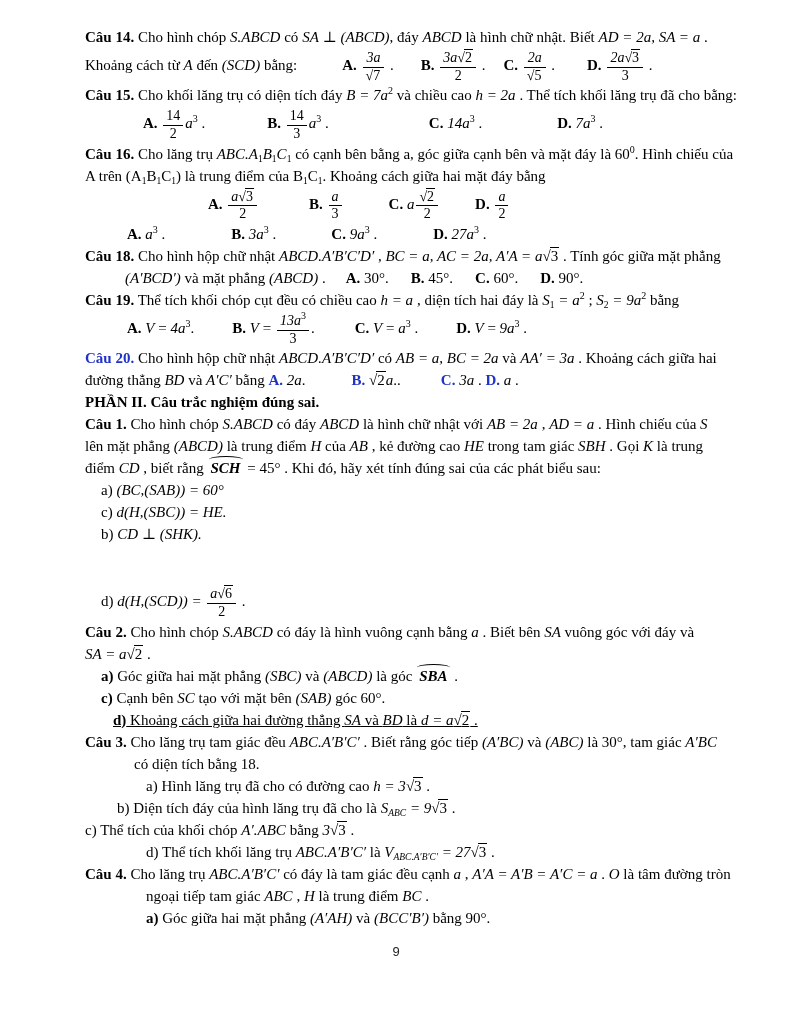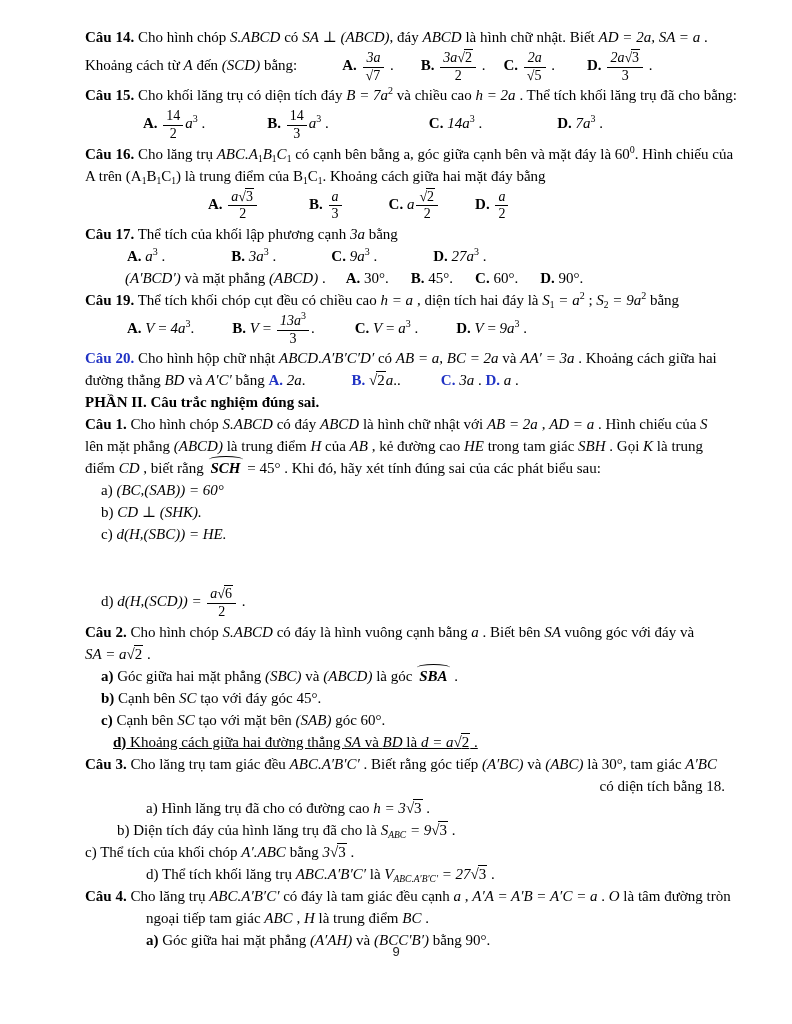--- a/index.html
+++ b/index.html
@@ -28,43 +28,42 @@
 <body>
 
 <div class="page" id="doc">
     <div class="line"><span class="b">Câu 14.</span><span class="t"> Cho hình chóp </span><span class="i">S.ABCD</span><span class="t"> có </span><span class="i">SA</span><span class="t"> ⊥ </span><span class="i">(ABCD)</span><span class="t">, đáy </span><span class="i">ABCD</span><span class="t"> là hình chữ nhật. Biết </span><span class="i">AD = 2a, SA = a</span><span class="t"> .</span></div>
     <div class="line"><span class="t">Khoảng cách từ </span><span class="i">A</span><span class="t"> đến </span><span class="i">(SCD)</span><span class="t"> bằng:</span><span class="gap" style="width: 45px;"></span><span class="b">A. </span><span class="frac"><span class="num"><span class="i">3a</span></span><span class="den"><span class="sqrt"><span class="rad">√</span><span class="radi"><span class="t">7</span></span></span></span></span><span class="t"> .</span><span class="gap" style="width: 27px;"></span><span class="b">B. </span><span class="frac"><span class="num"><span class="i">3a</span><span class="sqrt"><span class="rad">√</span><span class="radi"><span class="t">2</span></span></span></span><span class="den"><span class="t">2</span></span></span><span class="t"> .</span><span class="gap" style="width: 18px;"></span><span class="b">C. </span><span class="frac"><span class="num"><span class="i">2a</span></span><span class="den"><span class="sqrt"><span class="rad">√</span><span class="radi"><span class="t">5</span></span></span></span></span><span class="t"> .</span><span class="gap" style="width: 32px;"></span><span class="b">D. </span><span class="frac"><span class="num"><span class="i">2a</span><span class="sqrt"><span class="rad">√</span><span class="radi"><span class="t">3</span></span></span></span><span class="den"><span class="t">3</span></span></span><span class="t"> .</span></div>
     <div class="line"><span class="b">Câu 15.</span><span class="t"> Cho khối lăng trụ có diện tích đáy </span><span class="i">B = 7a</span><span class="sup">2</span><span class="t"> và chiều cao </span><span class="i">h = 2a</span><span class="t"> . Thể tích khối lăng trụ đã cho bằng:</span></div>
     <div class="line" style="margin-left: 58px;"><span class="b">A. </span><span class="frac"><span class="num"><span class="t">14</span></span><span class="den"><span class="t">2</span></span></span><span class="i">a</span><span class="sup">3</span><span class="t"> .</span><span class="gap" style="width: 62px;"></span><span class="b">B. </span><span class="frac"><span class="num"><span class="t">14</span></span><span class="den"><span class="t">3</span></span></span><span class="i">a</span><span class="sup">3</span><span class="t"> .</span><span class="gap" style="width: 100px;"></span><span class="b">C. </span><span class="i">14a</span><span class="sup">3</span><span class="t"> .</span><span class="gap" style="width: 75px;"></span><span class="b">D. </span><span class="i">7a</span><span class="sup">3</span><span class="t"> .</span></div>
     <div class="line"><span class="b">Câu 16.</span><span class="t"> Cho lăng trụ </span><span class="i">ABC.A</span><span class="sub">1</span><span class="i">B</span><span class="sub">1</span><span class="i">C</span><span class="sub">1</span><span class="t"> có cạnh bên bằng a, góc giữa cạnh bên và mặt đáy là 60</span><span class="sup">0</span><span class="t">. Hình chiếu của</span></div>
     <div class="line"><span class="t">A trên (A</span><span class="sub">1</span><span class="t">B</span><span class="sub">1</span><span class="t">C</span><span class="sub">1</span><span class="t">) là trung điểm của B</span><span class="sub">1</span><span class="t">C</span><span class="sub">1</span><span class="t">. Khoảng cách giữa hai mặt đáy bằng</span></div>
     <div class="line" style="margin-left: 123px;"><span class="b">A. </span><span class="frac"><span class="num"><span class="i">a</span><span class="sqrt"><span class="rad">√</span><span class="radi"><span class="t">3</span></span></span></span><span class="den"><span class="t">2</span></span></span><span class="gap" style="width: 50px;"></span><span class="b">B. </span><span class="frac"><span class="num"><span class="i">a</span></span><span class="den"><span class="t">3</span></span></span><span class="gap" style="width: 45px;"></span><span class="b">C. </span><span class="i">a</span><span class="frac"><span class="num"><span class="sqrt"><span class="rad">√</span><span class="radi"><span class="t">2</span></span></span></span><span class="den"><span class="t">2</span></span></span><span class="gap" style="width: 35px;"></span><span class="b">D. </span><span class="frac"><span class="num"><span class="i">a</span></span><span class="den"><span class="t">2</span></span></span></div>
-    <div class="line"><span class="b">Câu 17.</span><span class="t"> Thể tích của khối lập phương cạnh </span><span class="i">3a</span><span class="t"> bằng</span></div>
     <div class="line" style="margin-left: 42px;"><span class="b">A. </span><span class="i">a</span><span class="sup">3</span><span class="t"> .</span><span class="gap" style="width: 66px;"></span><span class="b">B. </span><span class="i">3a</span><span class="sup">3</span><span class="t"> .</span><span class="gap" style="width: 55px;"></span><span class="b">C. </span><span class="i">9a</span><span class="sup">3</span><span class="t"> .</span><span class="gap" style="width: 56px;"></span><span class="b">D. </span><span class="i">27a</span><span class="sup">3</span><span class="t"> .</span></div>
+    <div class="line"><span class="b">Câu 18.</span><span class="t"> Cho hình hộp chữ nhật </span><span class="i">ABCD.A′B′C′D′</span><span class="t"> , </span><span class="i">BC = a, AC = 2a, A′A = a</span><span class="sqrt"><span class="rad">√</span><span class="radi"><span class="t">3</span></span></span><span class="t"> . Tính góc giữa mặt phẳng</span></div>
     <div class="line" style="margin-left: 40px;"><span class="i">(A′BCD′)</span><span class="t"> và mặt phẳng </span><span class="i">(ABCD)</span><span class="t"> .</span><span class="gap" style="width: 20px;"></span><span class="b">A. </span><span class="t">30°.</span><span class="gap" style="width: 22px;"></span><span class="b">B. </span><span class="t">45°.</span><span class="gap" style="width: 22px;"></span><span class="b">C. </span><span class="t">60°.</span><span class="gap" style="width: 22px;"></span><span class="b">D. </span><span class="t">90°.</span></div>
     <div class="line"><span class="b">Câu 19.</span><span class="t"> Thể tích khối chóp cụt đều có chiều cao </span><span class="i">h = a</span><span class="t"> , diện tích hai đáy là </span><span class="i">S</span><span class="sub">1</span><span class="i"> = a</span><span class="sup">2</span><span class="t"> ; </span><span class="i">S</span><span class="sub">2</span><span class="i"> = 9a</span><span class="sup">2</span><span class="t"> bằng</span></div>
     <div class="line" style="margin-left: 42px;"><span class="b">A. </span><span class="i">V</span><span class="t"> = </span><span class="i">4a</span><span class="sup">3</span><span class="t">.</span><span class="gap" style="width: 38px;"></span><span class="b">B. </span><span class="i">V</span><span class="t"> = </span><span class="frac"><span class="num"><span class="i">13a</span><span class="sup">3</span></span><span class="den"><span class="t">3</span></span></span><span class="t">.</span><span class="gap" style="width: 40px;"></span><span class="b">C. </span><span class="i">V</span><span class="t"> = </span><span class="i">a</span><span class="sup">3</span><span class="t"> .</span><span class="gap" style="width: 38px;"></span><span class="b">D. </span><span class="i">V</span><span class="t"> = </span><span class="i">9a</span><span class="sup">3</span><span class="t"> .</span></div>
     <div class="line"><span class="bb">Câu 20.</span><span class="t"> Cho hình hộp chữ nhật </span><span class="i">ABCD.A′B′C′D′</span><span class="t"> có </span><span class="i">AB = a, BC = 2a</span><span class="t"> và </span><span class="i">AA′ = 3a</span><span class="t"> . Khoảng cách giữa hai</span></div>
     <div class="line"><span class="t">đường thẳng </span><span class="i">BD</span><span class="t"> và </span><span class="i">A′C′</span><span class="t"> bằng </span><span class="bb">A. </span><span class="i">2a</span><span class="t">.</span><span class="gap" style="width: 46px;"></span><span class="bb">B. </span><span class="sqrt"><span class="rad">√</span><span class="radi"><span class="t">2</span></span></span><span class="i">a</span><span class="t">..</span><span class="gap" style="width: 40px;"></span><span class="bb">C. </span><span class="i">3a</span><span class="t"> . </span><span class="bb">D. </span><span class="i">a</span><span class="t"> .</span></div>
     <div class="line"><span class="b">PHẦN II. Câu trắc nghiệm đúng sai.</span></div>
     <div class="line"><span class="b">Câu 1.</span><span class="t"> Cho hình chóp </span><span class="i">S.ABCD</span><span class="t"> có đáy </span><span class="i">ABCD</span><span class="t"> là hình chữ nhật với </span><span class="i">AB = 2a</span><span class="t"> , </span><span class="i">AD = a</span><span class="t"> . Hình chiếu của </span><span class="i">S</span></div>
     <div class="line"><span class="t">lên mặt phẳng </span><span class="i">(ABCD)</span><span class="t"> là trung điểm </span><span class="i">H</span><span class="t"> của </span><span class="i">AB</span><span class="t"> , kẻ đường cao </span><span class="i">HE</span><span class="t"> trong tam giác </span><span class="i">SBH</span><span class="t"> . Gọi </span><span class="i">K</span><span class="t"> là trung</span></div>
     <div class="line"><span class="t">điểm </span><span class="i">CD</span><span class="t"> , biết rằng </span><span class="arc">SCH</span><span class="t"> = 45°</span><span class="t"> . Khi đó, hãy xét tính đúng sai của các phát biểu sau:</span></div>
     <div class="line" style="margin-left: 16px;"><span class="t">a) </span><span class="i">(BC,(SAB)) = 60°</span></div>
+    <div class="line" style="margin-left: 16px;"><span class="t">c) </span><span class="i">d(H,(SBC)) = HE.</span></div>
     <div class="line" style="margin-left: 16px;"><span class="t">b) </span><span class="i">CD ⊥ (SHK).</span></div>
-    <div class="line" style="margin-left: 16px;"><span class="t">c) </span><span class="i">d(H,(SBC)) = HE.</span></div>
     <div class="line" style="margin-left: 16px; margin-top: 40px;"><span class="t">d) </span><span class="i">d(H,(SCD)) = </span><span class="frac"><span class="num"><span class="i">a</span><span class="sqrt"><span class="rad">√</span><span class="radi"><span class="t">6</span></span></span></span><span class="den"><span class="t">2</span></span></span><span class="t"> .</span></div>
     <div class="line"><span class="b">Câu 2.</span><span class="t"> Cho hình chóp </span><span class="i">S.ABCD</span><span class="t"> có đáy là hình vuông cạnh bằng </span><span class="i">a</span><span class="t"> . Biết bên </span><span class="i">SA</span><span class="t"> vuông góc với đáy và</span></div>
     <div class="line"><span class="i">SA = a</span><span class="sqrt"><span class="rad">√</span><span class="radi"><span class="t">2</span></span></span><span class="t"> .</span></div>
     <div class="line" style="margin-left: 16px;"><span class="b">a)</span><span class="t"> Góc giữa hai mặt phẳng </span><span class="i">(SBC)</span><span class="t"> và </span><span class="i">(ABCD)</span><span class="t"> là góc </span><span class="arc">SBA</span><span class="t"> .</span></div>
-    <div class="line" style="margin-left: 16px;"><span class="b">b)</span><span class="t"> Cạnh bên </span><span class="i">SC</span><span class="t"> tạo với đáy góc 45°.</span></div>
     <div class="line" style="margin-left: 16px;"><span class="b">c)</span><span class="t"> Cạnh bên </span><span class="i">SC</span><span class="t"> tạo với mặt bên </span><span class="i">(SAB)</span><span class="t"> góc 60°.</span></div>
     <div class="line" style="margin-left: 28px; text-decoration: underline;"><span class="b">d)</span><span class="t"> Khoảng cách giữa hai đường thẳng </span><span class="i">SA</span><span class="t"> và </span><span class="i">BD</span><span class="t"> là </span><span class="i">d = a</span><span class="sqrt"><span class="rad">√</span><span class="radi"><span class="t">2</span></span></span><span class="t"> .</span></div>
     <div class="line"><span class="b">Câu 3.</span><span class="t"> Cho lăng trụ tam giác đều </span><span class="i">ABC.A′B′C′</span><span class="t"> . Biết rằng góc tiếp </span><span class="i">(A′BC)</span><span class="t"> và </span><span class="i">(ABC)</span><span class="t"> là 30°, tam giác </span><span class="i">A′BC</span></div>
-    <div class="line" style="margin-left: 49px; text-align: right;"><span class="t">có diện tích bằng 18.</span></div>
+    <div class="line" style="margin-left: 49px;"><span class="t">có diện tích bằng 18.</span></div>
     <div class="line" style="margin-left: 61px;"><span class="t">a) Hình lăng trụ đã cho có đường cao </span><span class="i">h = 3</span><span class="sqrt"><span class="rad">√</span><span class="radi"><span class="t">3</span></span></span><span class="t"> .</span></div>
     <div class="line" style="margin-left: 32px;"><span class="t">b) Diện tích đáy của hình lăng trụ đã cho là </span><span class="i">S</span><span class="sub i">ABC</span><span class="i"> = 9</span><span class="sqrt"><span class="rad">√</span><span class="radi"><span class="t">3</span></span></span><span class="t"> .</span></div>
     <div class="line" style=""><span class="t">c) Thể tích của khối chóp </span><span class="i">A′.ABC</span><span class="t"> bằng </span><span class="i">3</span><span class="sqrt"><span class="rad">√</span><span class="radi"><span class="t">3</span></span></span><span class="t"> .</span></div>
     <div class="line" style="margin-left: 61px;"><span class="t">d) Thể tích khối lăng trụ </span><span class="i">ABC.A′B′C′</span><span class="t"> là </span><span class="i">V</span><span class="sub i">ABC.A′B′C′</span><span class="i"> = 27</span><span class="sqrt"><span class="rad">√</span><span class="radi"><span class="t">3</span></span></span><span class="t"> .</span></div>
     <div class="line"><span class="b">Câu 4.</span><span class="t"> Cho lăng trụ </span><span class="i">ABC.A′B′C′</span><span class="t"> có đáy là tam giác đều cạnh </span><span class="i">a</span><span class="t"> , </span><span class="i">A′A = A′B = A′C = a</span><span class="t"> . </span><span class="i">O</span><span class="t"> là tâm đường tròn</span></div>
     <div class="line" style="margin-left: 61px;"><span class="t">ngoại tiếp tam giác </span><span class="i">ABC</span><span class="t"> , </span><span class="i">H</span><span class="t"> là trung điểm </span><span class="i">BC</span><span class="t"> .</span></div>
     <div class="line" style="margin-left: 61px;"><span class="b">a)</span><span class="t"> Góc giữa hai mặt phẳng </span><span class="i">(A′AH)</span><span class="t"> và </span><span class="i">(BCC′B′)</span><span class="t"> bằng 90°.</span></div>
   </div>
 
 <div class="footer">9</div>

